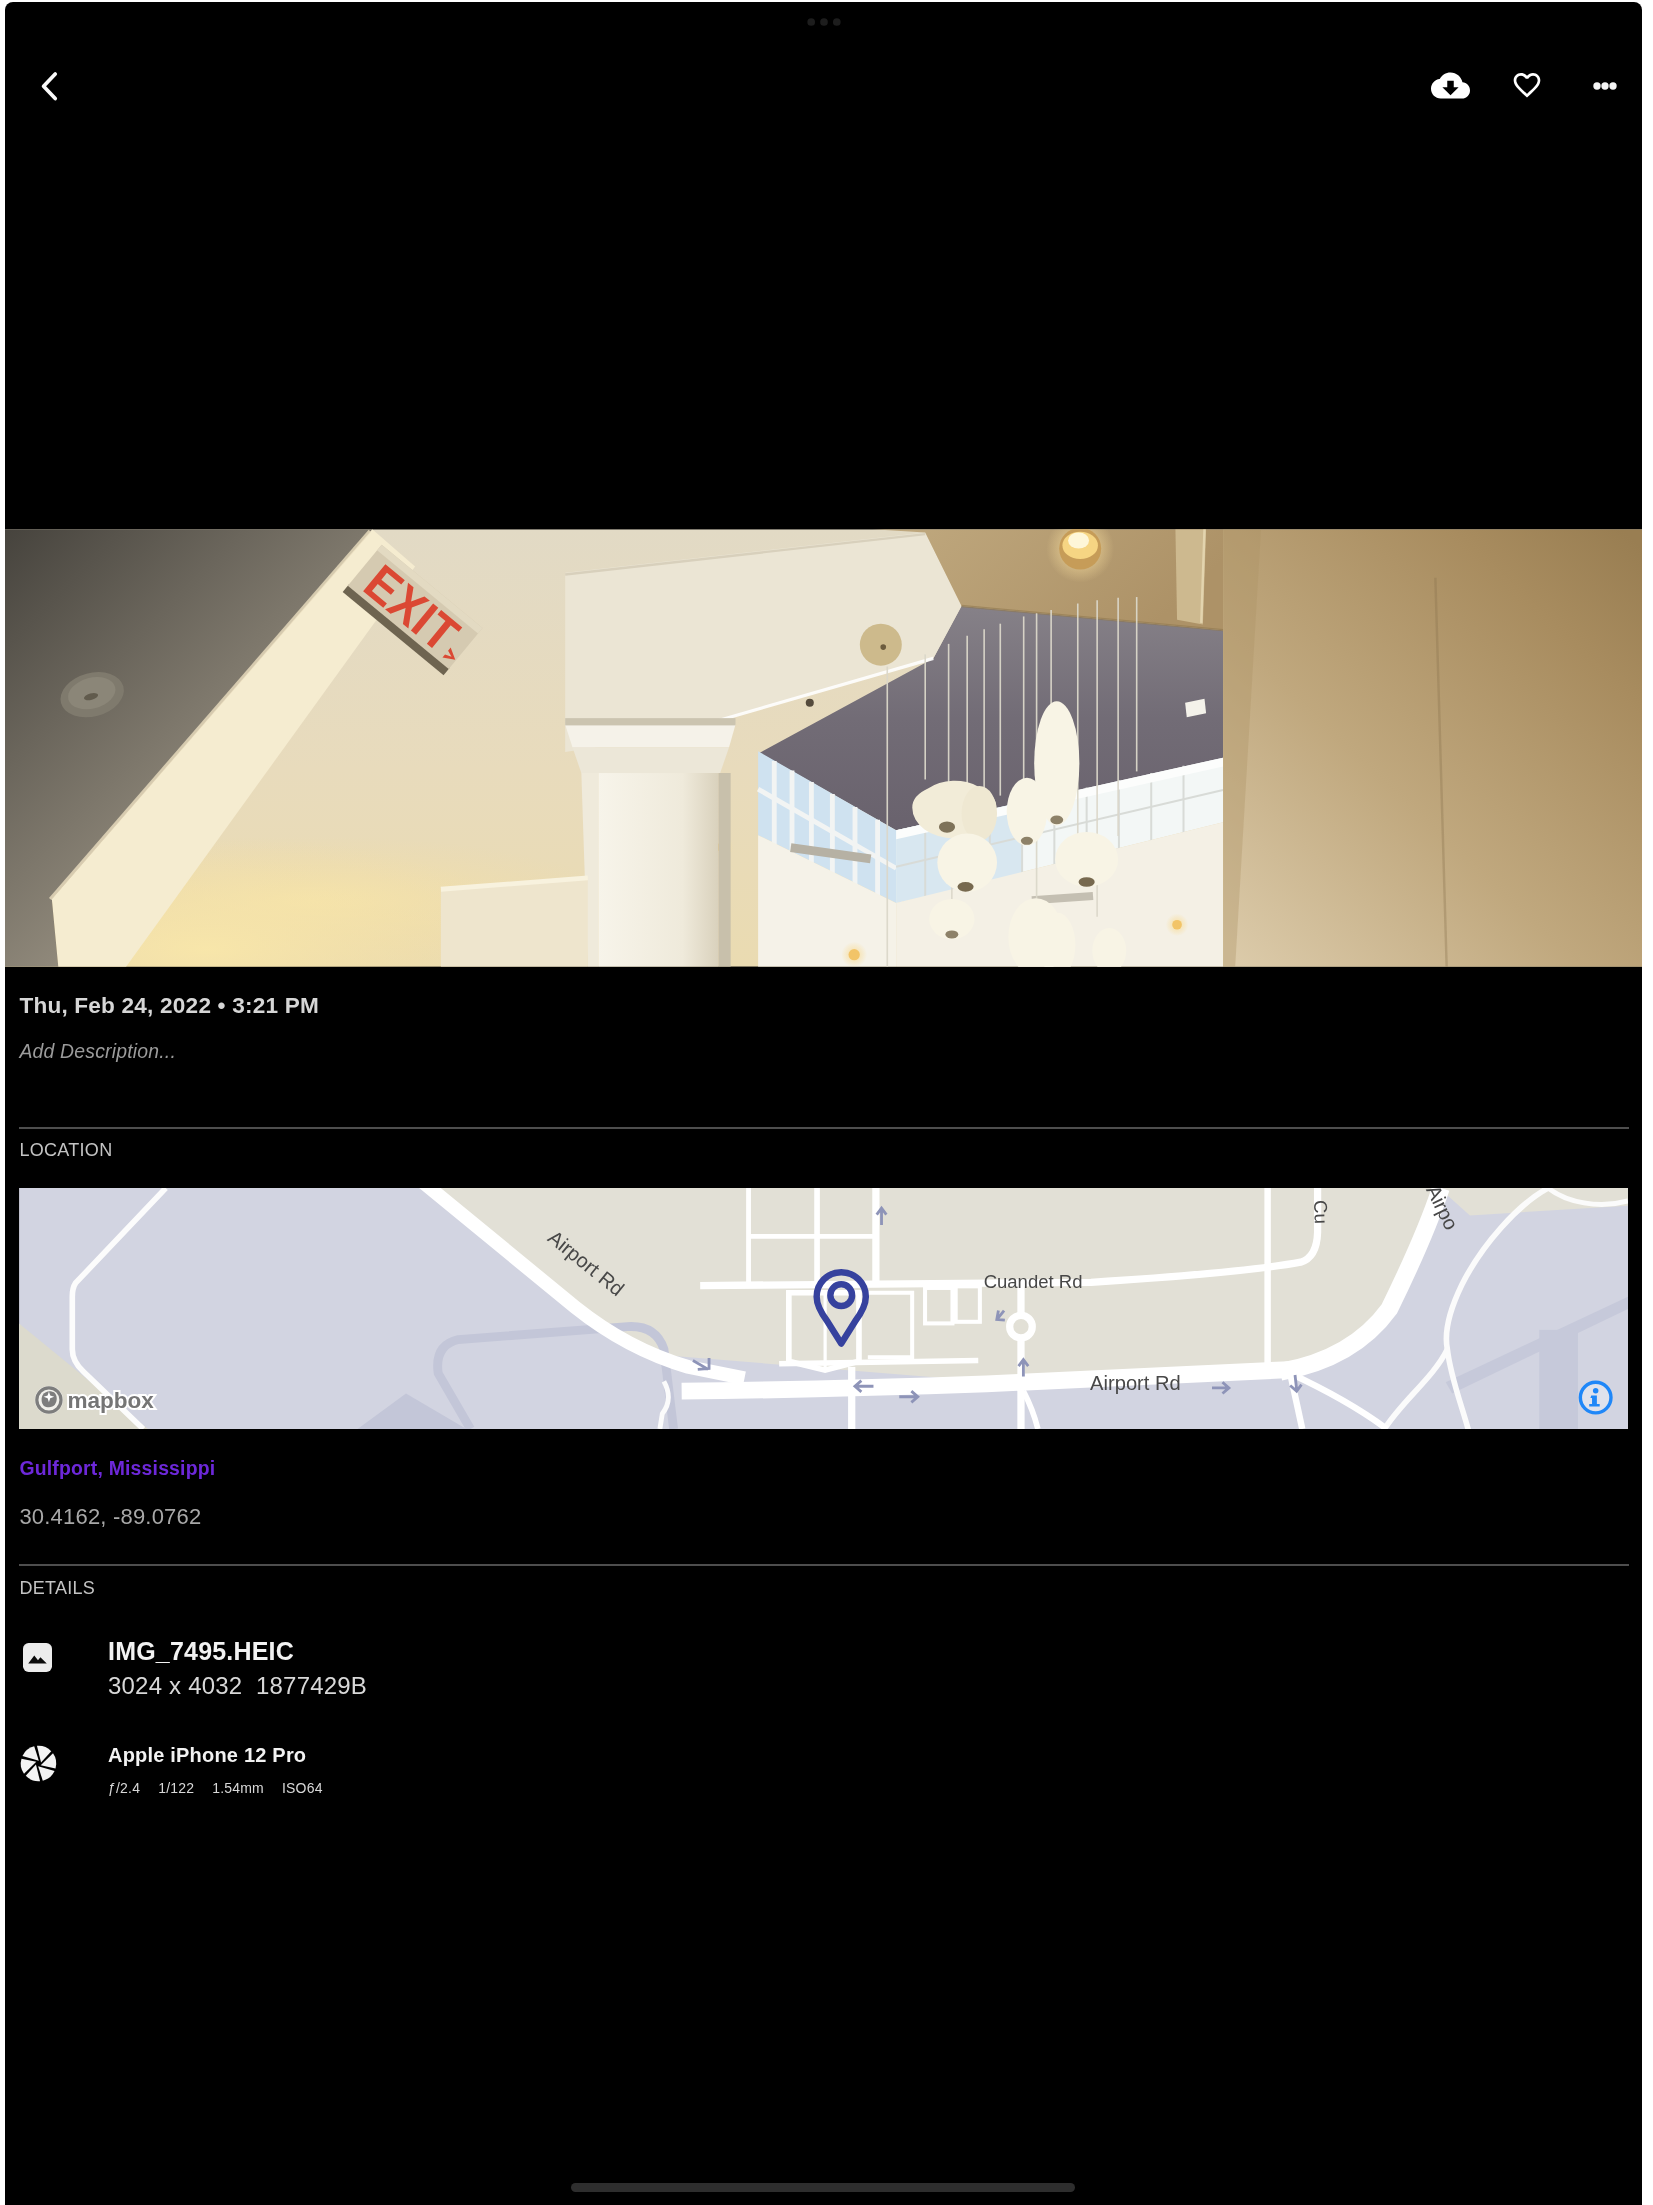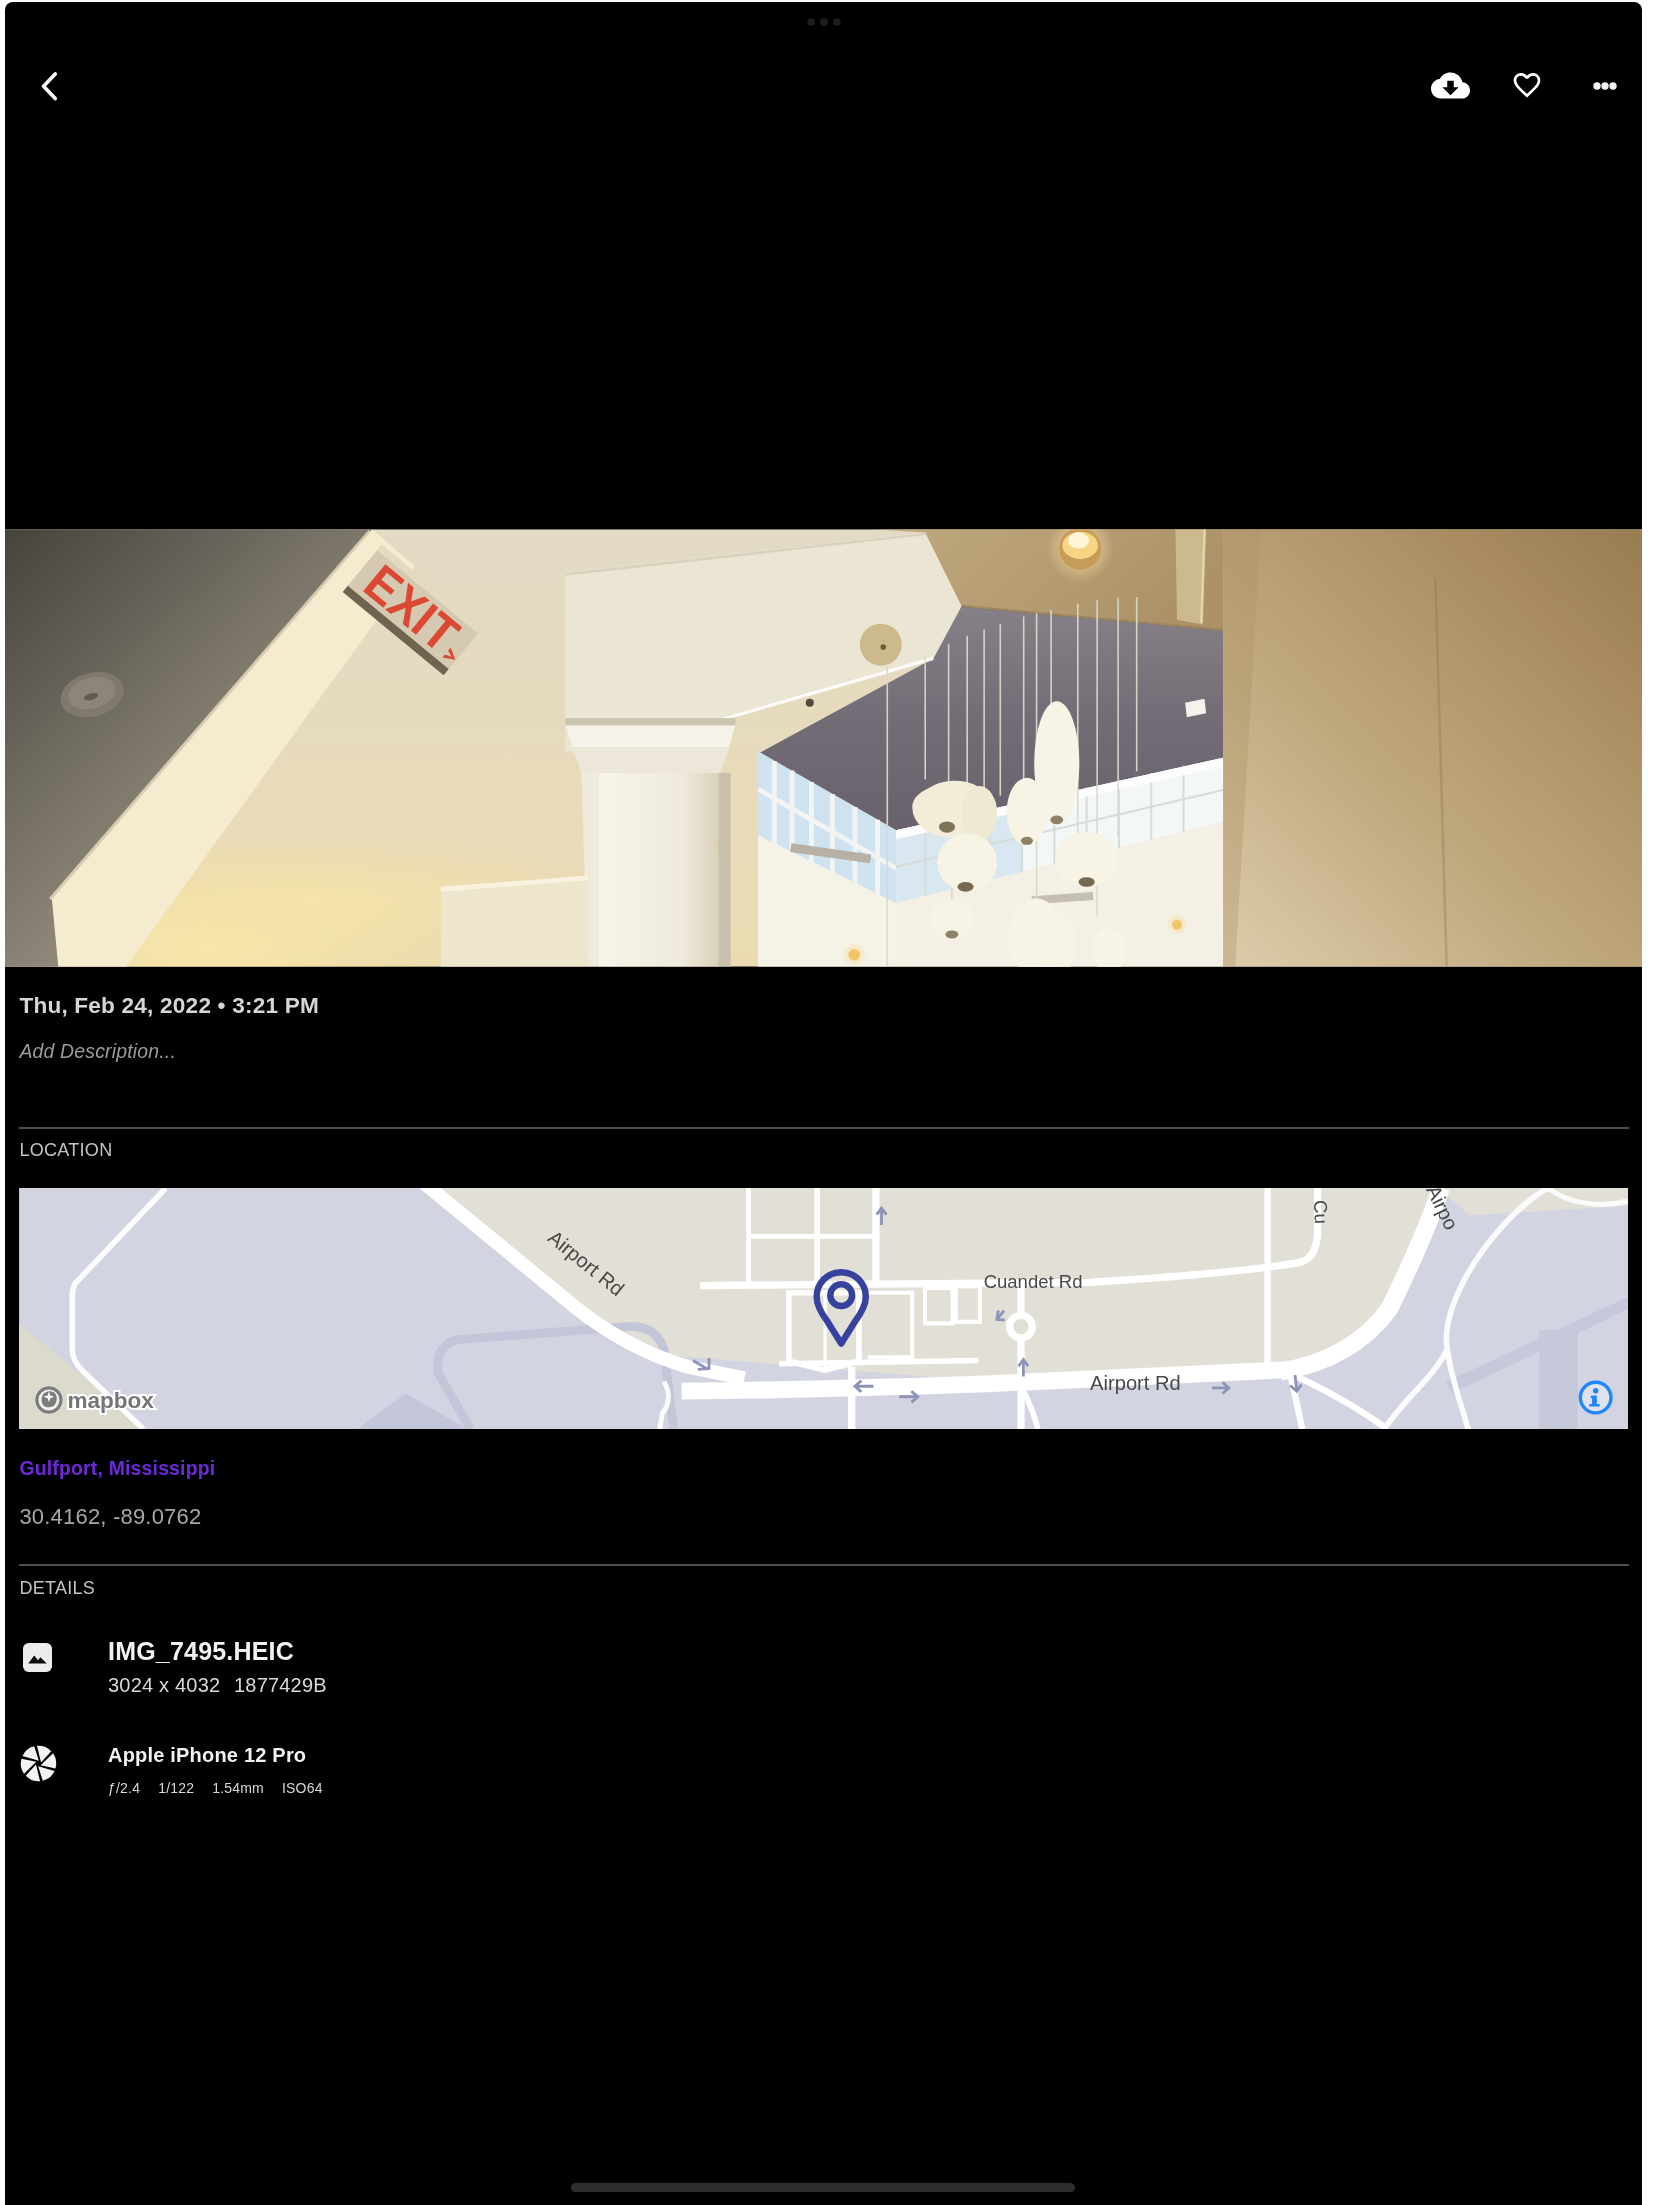--- a/index.html
+++ b/index.html
@@ -354,21 +354,21 @@
 
   <div class="t" style="left:19.4px;top:1579px;font-size:18px;line-height:18.6px;color:#c3c3c3;letter-spacing:0.3px;">DETAILS</div>
 
   <svg class="abs" style="left:23.4px;top:1643px;" width="29" height="29" viewBox="0 0 36 36">
     <rect x="0" y="0" width="36" height="36" rx="7" fill="#ececec"></rect>
     <path d="M6.5 25.5 L14 15.5 L18.6 21.3 L21.6 17.6 L29.5 25.5 Z" fill="#0a0a0a"></path>
   </svg>
 
   <div class="t" style="left:108px;top:1641px;font-size:25px;line-height:21px;font-weight:bold;color:#f2f2f2;letter-spacing:0.2px;">IMG_7495.HEIC</div>
 
-  <div class="t" style="left:108px;top:1675px;font-size:20px;line-height:21px;color:#d8d8d8;letter-spacing:0.2px;">3024 x 4032<span style="margin-left:13.7px;">1877429B</span></div>
+  <div class="t" style="left:108px;top:1675px;font-size:24px;line-height:21px;color:#d8d8d8;letter-spacing:0.2px;">3024 x 4032<span style="margin-left:13.7px;">1877429B</span></div>
 
   <svg class="abs" style="left:18.6px;top:1744px;" width="39" height="39" viewBox="-12 -12 24 24">
     <g fill="#f3f3f3">
       <path d="M1.56,-0.66 L-0.95,-10.86 A10.9,10.9 0 0 1 7.84,-7.57 Z"></path>
       <path d="M1.36,1.02 L8.93,-6.25 A10.9,10.9 0 0 1 10.48,3.00 Z"></path>
       <path d="M-0.21,1.69 L9.88,4.61 A10.9,10.9 0 0 1 2.64,10.58 Z"></path>
       <path d="M-1.56,0.66 L0.95,10.86 A10.9,10.9 0 0 1 -7.84,7.57 Z"></path>
       <path d="M-1.36,-1.02 L-8.93,6.25 A10.9,10.9 0 0 1 -10.48,-3.00 Z"></path>
       <path d="M0.21,-1.69 L-9.88,-4.61 A10.9,10.9 0 0 1 -2.64,-10.58 Z"></path>
     </g>

